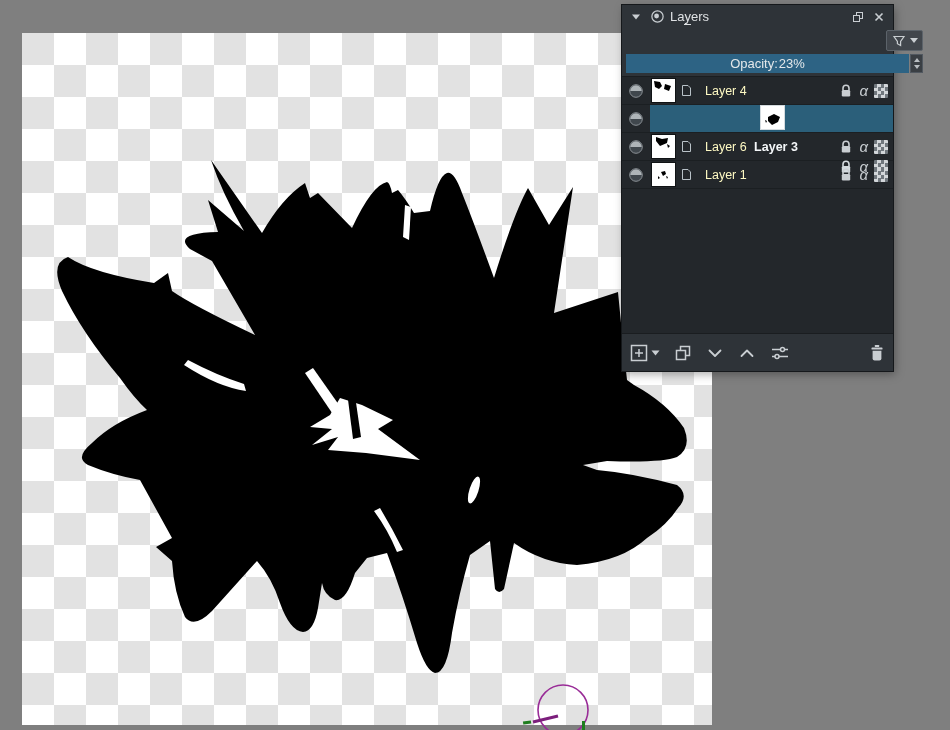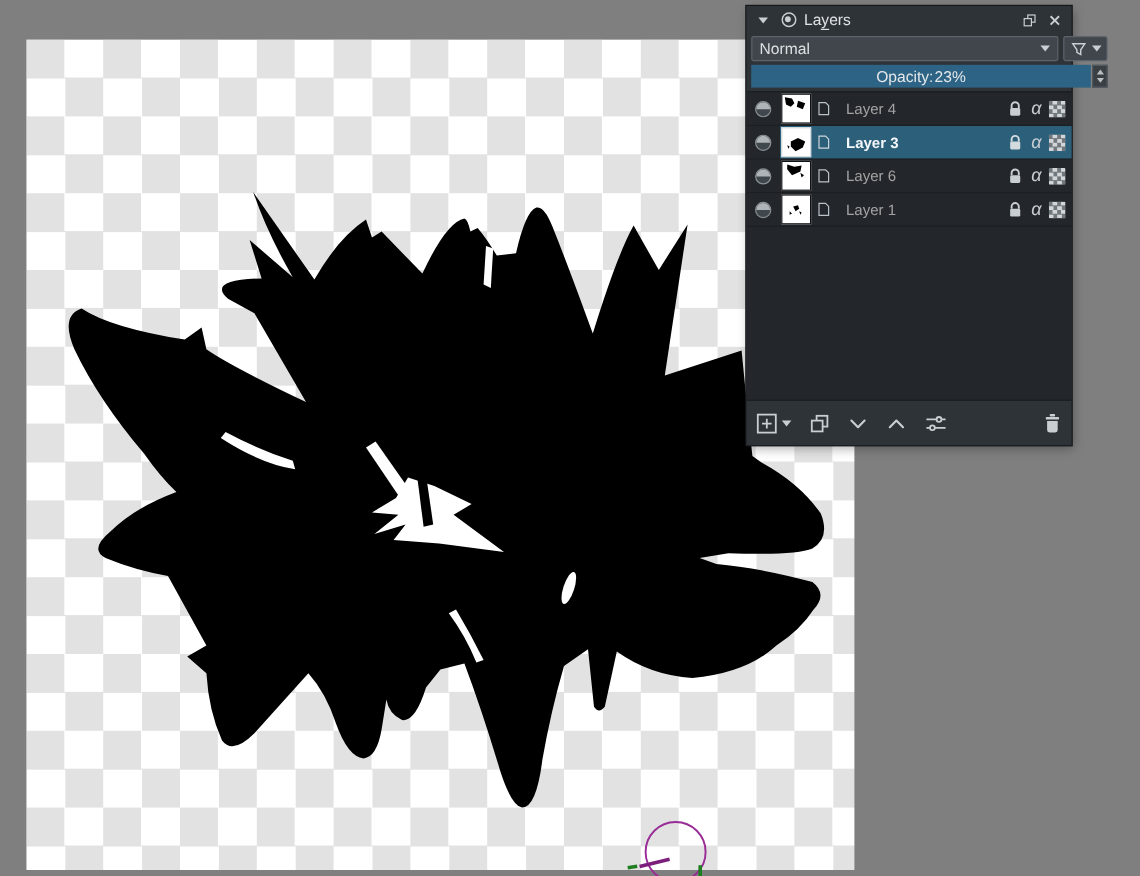--- a/index.html
+++ b/index.html
@@ -46,24 +46,24 @@
   .spin-up{width:0;height:0;border-left:3.5px solid transparent;border-right:3.5px solid transparent;
     border-bottom:4px solid #b9bec2;}
   .spin-dn{width:0;height:0;border-left:3.5px solid transparent;border-right:3.5px solid transparent;
     border-top:4px solid #b9bec2;}
 
   .layer-list{position:absolute;left:0;top:71px;right:0;height:256px;background:#23272b;
     border-top:1px solid #1a1d20;border-bottom:1px solid #1a1d20;}
   .layer-row{height:27px;display:flex;align-items:stretch;border-bottom:1px solid #1b1f22;}
   .eye-cell{flex:0 0 28px;display:flex;align-items:center;justify-content:center;background:#23272b;}
   .row-body{flex:1;display:flex;align-items:center;gap:5px;padding-left:1px;}
-  .layer-row.selected .row-body{background:var(--sel,#2b5f7a);}
+  .layer-row.selected .row-body{background:var(--sel,#2b5f7a);flex-direction:column;}
   .thumb{width:23px;height:23px;background:#ffffff;border:1px solid #101315;flex:0 0 auto;}
   .layer-row.selected .thumb{border-color:#d4dbdf;}
-  .layer-name{font-size:12.5px;color:#a3a3a3;margin-left:8px;}
+  .layer-name{font-size:12.5px;color:#fef9c3;margin-left:8px;}
   .layer-row.selected .layer-name{font-weight:bold;color:#f4f7f9;}
   .row-right{margin-left:auto;display:flex;align-items:center;gap:6px;padding-right:5px;}
   .alpha{font-size:15px;color:#c9ced2;line-height:1;font-style:italic;}
   .checker-ic{width:14px;height:14px;border-radius:1px;
     background:repeating-conic-gradient(#d2d6d9 0% 25%, #70777d 0% 50%);
     background-size:7px 7px;}
 
   .toolbar{position:absolute;left:0;bottom:0;right:0;height:36px;display:flex;
     align-items:center;padding:0 8px;gap:0;}
   .tool{display:flex;align-items:center;justify-content:center;height:24px;} .gap-m{width:14px;}
@@ -131,24 +131,20 @@
           <rect x="1.5" y="4.5" width="6" height="6" fill="#2e3338" stroke="#c9ced2"></rect>
         </svg>
       </span>
       <span class="tb-btn">
         <svg class="ic" width="12" height="12" viewBox="0 0 12 12">
           <path d="M2.5 2.5 L9.5 9.5 M9.5 2.5 L2.5 9.5" stroke="#c9ced2" stroke-width="1.6"></path>
         </svg>
       </span>
     </div>
 
-    <div class="combo">
-      <span>Normal</span>
-      <span class="arrow"></span>
-    </div>
     <div class="filter-btn">
       <svg class="ic" width="14" height="14" viewBox="0 0 14 14">
         <path d="M2 2.5 h10 L8.6 7.5 v4 l-3.2 -1.8 V7.5 Z" fill="none" stroke="#c9ced2" stroke-width="1.2"></path>
       </svg>
       <span class="arrow"></span>
     </div>
 
     <div class="opacity">
       <span>Opacity:</span>
       <span>23%</span>

